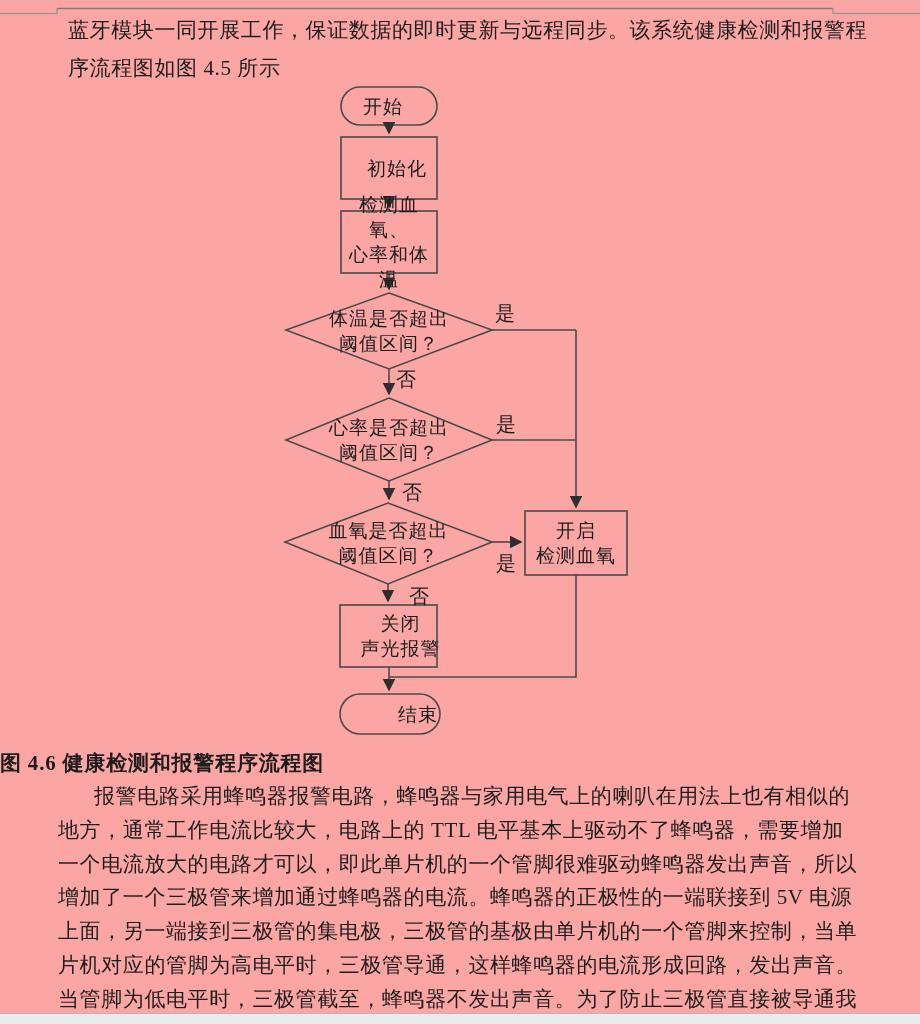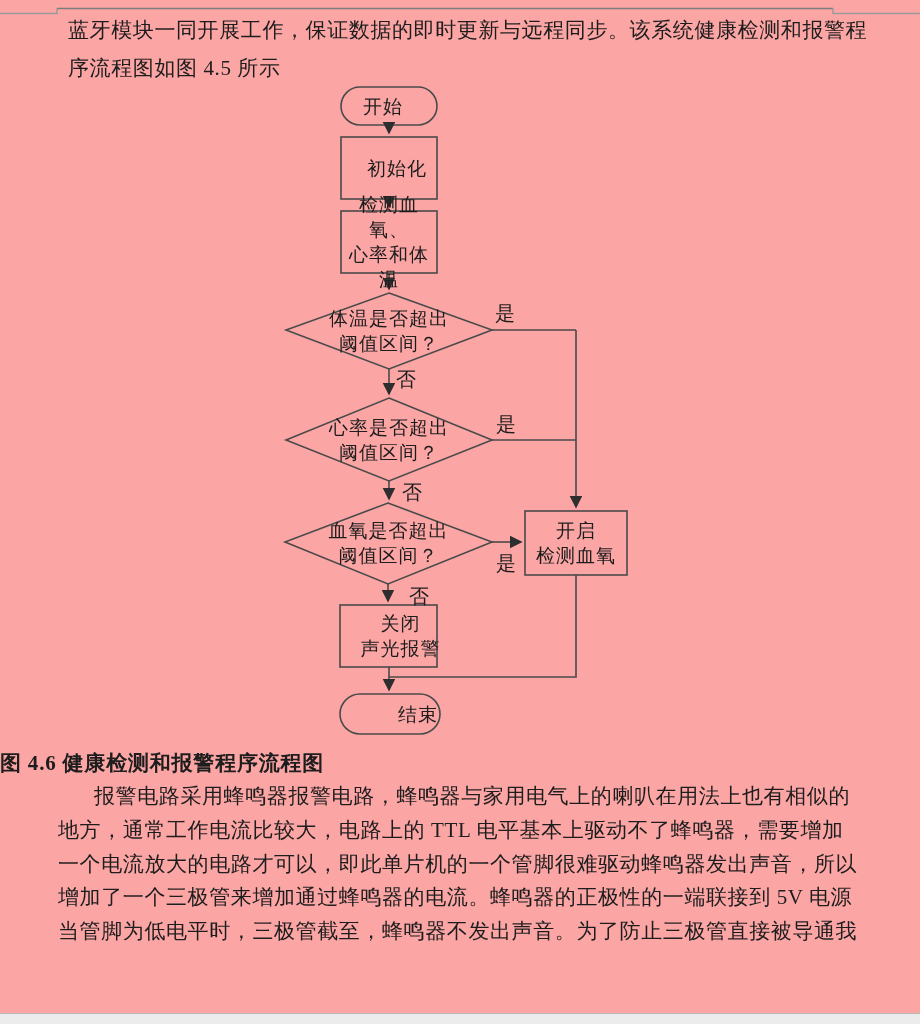--- a/index.html
+++ b/index.html
@@ -117,18 +117,20 @@
   <div class="branch-label" style="left:402px; top:479px;">否</div>
   <div class="branch-label" style="left:409px; top:583px;">否</div>
 
   <div class="caption">图 4.6 健康检测和报警程序流程图</div>
 
   <div class="body-text">
     <div class="indent">报警电路采用蜂鸣器报警电路，蜂鸣器与家用电气上的喇叭在用法上也有相似的</div>
     <div>地方，通常工作电流比较大，电路上的 TTL 电平基本上驱动不了蜂鸣器，需要增加</div>
     <div>一个电流放大的电路才可以，即此单片机的一个管脚很难驱动蜂鸣器发出声音，所以</div>
     <div>增加了一个三极管来增加通过蜂鸣器的电流。蜂鸣器的正极性的一端联接到 5V 电源</div>
+    <div>上面，另一端接到三极管的集电极，三极管的基极由单片机的一个管脚来控制，当单</div>
+    <div>片机对应的管脚为高电平时，三极管导通，这样蜂鸣器的电流形成回路，发出声音。</div>
     <div>当管脚为低电平时，三极管截至，蜂鸣器不发出声音。为了防止三极管直接被导通我</div>
   </div>
 
   <div class="bottom-strip"></div>
 
 </div>
 
 </body></html>

